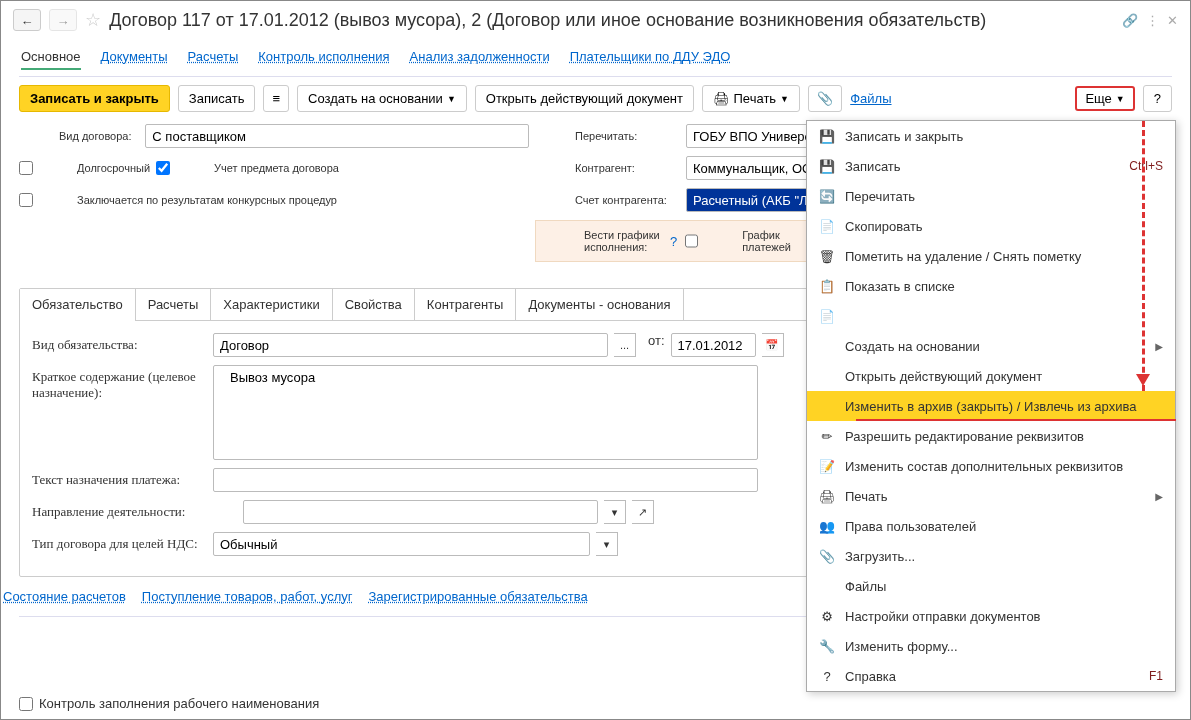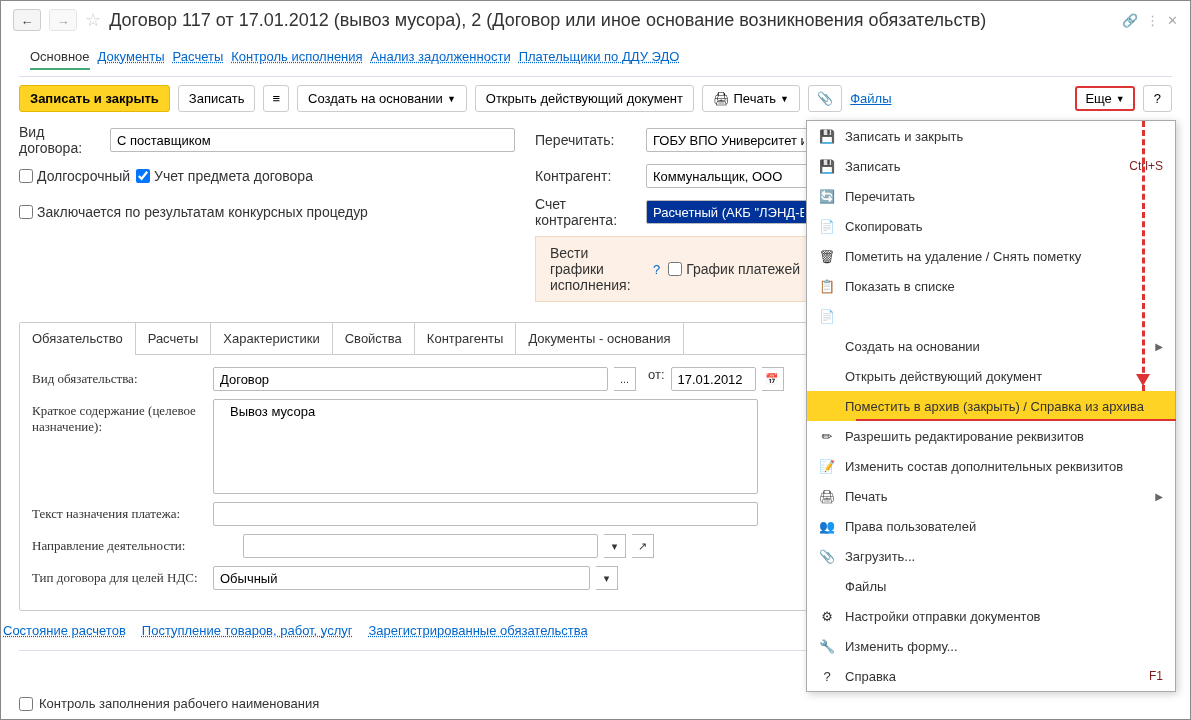--- a/index.html
+++ b/index.html
@@ -2,41 +2,41 @@
 <html><head>
 <meta charset="utf-8">
 <style>
 *{box-sizing:border-box;margin:0;padding:0;font-family:Arial,sans-serif;font-size:13px;}
 body{background:#fff;color:#333;width:1191px;height:720px;border:1px solid #888;position:relative;overflow:hidden;}
 .header{display:flex;align-items:center;padding:8px 12px;gap:8px;}
 .nav-btn{width:28px;height:22px;border:1px solid #ccc;background:#f5f5f5;display:flex;align-items:center;justify-content:center;border-radius:3px;cursor:pointer;}
 .star-icon{color:#ccc;font-size:18px;}
 .title{font-size:18px;font-weight:normal;color:#333;flex:1;}
 .header-right{display:flex;gap:8px;align-items:center;margin-left:auto;}
-.nav-tabs{display:flex;gap:8px;padding:6px 29px;}
+.nav-tabs{display:flex;gap:20px;padding:6px 20px;}
 .nav-tab{font-size:13px;padding:4px 0;}
 .nav-tab.active{color:#333;border-bottom:2px solid #4a7;}
 .nav-tab.link{color:#0066cc;text-decoration:underline dotted;cursor:pointer;}
 .toolbar{display:flex;gap:8px;padding:8px 18px;align-items:center;}
 .btn{border:1px solid #ccc;background:#fff;padding:5px 10px;border-radius:3px;cursor:pointer;font-size:13px;display:flex;align-items:center;gap:4px;}
 .btn.primary{background:#ffd324;border-color:#e6b800;font-weight:bold;}
 .btn.icon-only{padding:5px 8px;}
 .btn .caret{font-size:9px;}
 .link-files{color:#0066cc;text-decoration:underline;}
 .form-area{padding:4px 18px;}
 .form-row{display:flex;align-items:center;margin-bottom:8px;gap:6px;}
 .form-row .col-left{width:510px;display:flex;align-items:center;gap:6px;}
-.form-row label{font-size:14px;color:#333;}
+.form-row label{font-size:11px;color:#333;margin-left:40px;}
 .input{border:1px solid #bbb;padding:3px 6px;font-size:13px;background:#fff;border-radius:2px;height:24px;}
 .checkbox-wrap{display:flex;align-items:center;gap:4px;}
 input[type=checkbox]{width:14px;height:14px;}
 .col-right{display:flex;align-items:center;gap:6px;}
 .yellow-box{background:#fdf0e6;border:1px solid #f0d9c0;padding:8px;display:flex;align-items:center;gap:8px;justify-content:center;}
 .sel-input{background:#003399;color:#fff;}
-.tabs-container{margin:8px 18px 0;border:1px solid #ccc;border-radius:2px;}
+.tabs-container{margin:14px 18px 0;border:1px solid #ccc;border-radius:2px;}
 .tabs-row{display:flex;}
 .tab{padding:8px 12px;border-right:1px solid #ccc;border-bottom:1px solid #ccc;background:#fff;cursor:pointer;font-size:13px;}
 .tab.noborder{border-bottom:none;}
 .tabs-filler{flex:1;border-bottom:1px solid #ccc;}
 .tab-content{padding:12px;}
 .tc-row{display:flex;margin-bottom:8px;gap:6px;align-items:flex-start;}
 .tc-label{width:175px;padding-top:4px;font-size:13px;font-family:Liberation Serif, serif;}
 .textarea{border:1px solid #bbb;padding:4px 16px;font-size:13px;background:#fff;border-radius:2px;resize:none;}
 .input-btn{border:1px solid #bbb;border-left:none;height:24px;width:22px;background:#fff;display:flex;align-items:center;justify-content:center;font-size:11px;}
 .links-row{padding:12px 2px;display:flex;gap:16px;}
@@ -242,21 +242,21 @@
       <span class="menu-icon"></span>
       <span class="menu-text">Создать на основании</span>
       <span class="menu-submenu">▶</span>
     </div>
     <div class="menu-item">
       <span class="menu-icon"></span>
       <span class="menu-text">Открыть действующий документ</span>
     </div>
     <div class="menu-item highlighted">
       <span class="menu-icon"></span>
-      <span class="menu-text">Поместить в архив (закрыть) / Справка из архива</span>
+      <span class="menu-text">Изменить в архив (закрыть) / Извлечь из архива</span>
     </div>
     <div class="menu-item">
       <span class="menu-icon">✏</span>
       <span class="menu-text">Разрешить редактирование реквизитов</span>
     </div>
     <div class="menu-item">
       <span class="menu-icon">📝</span>
       <span class="menu-text">Изменить состав дополнительных реквизитов</span>
     </div>
     <div class="menu-item">

